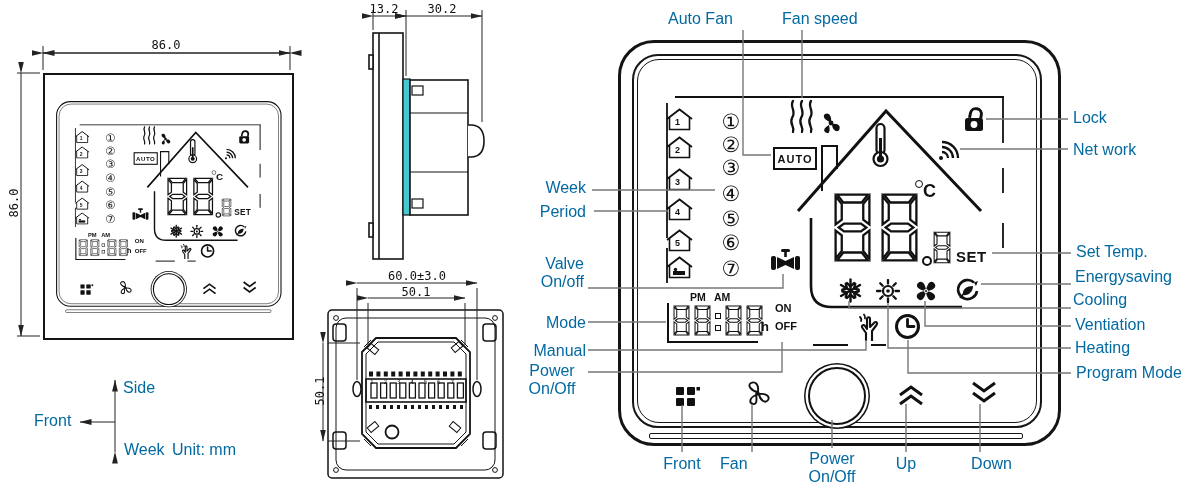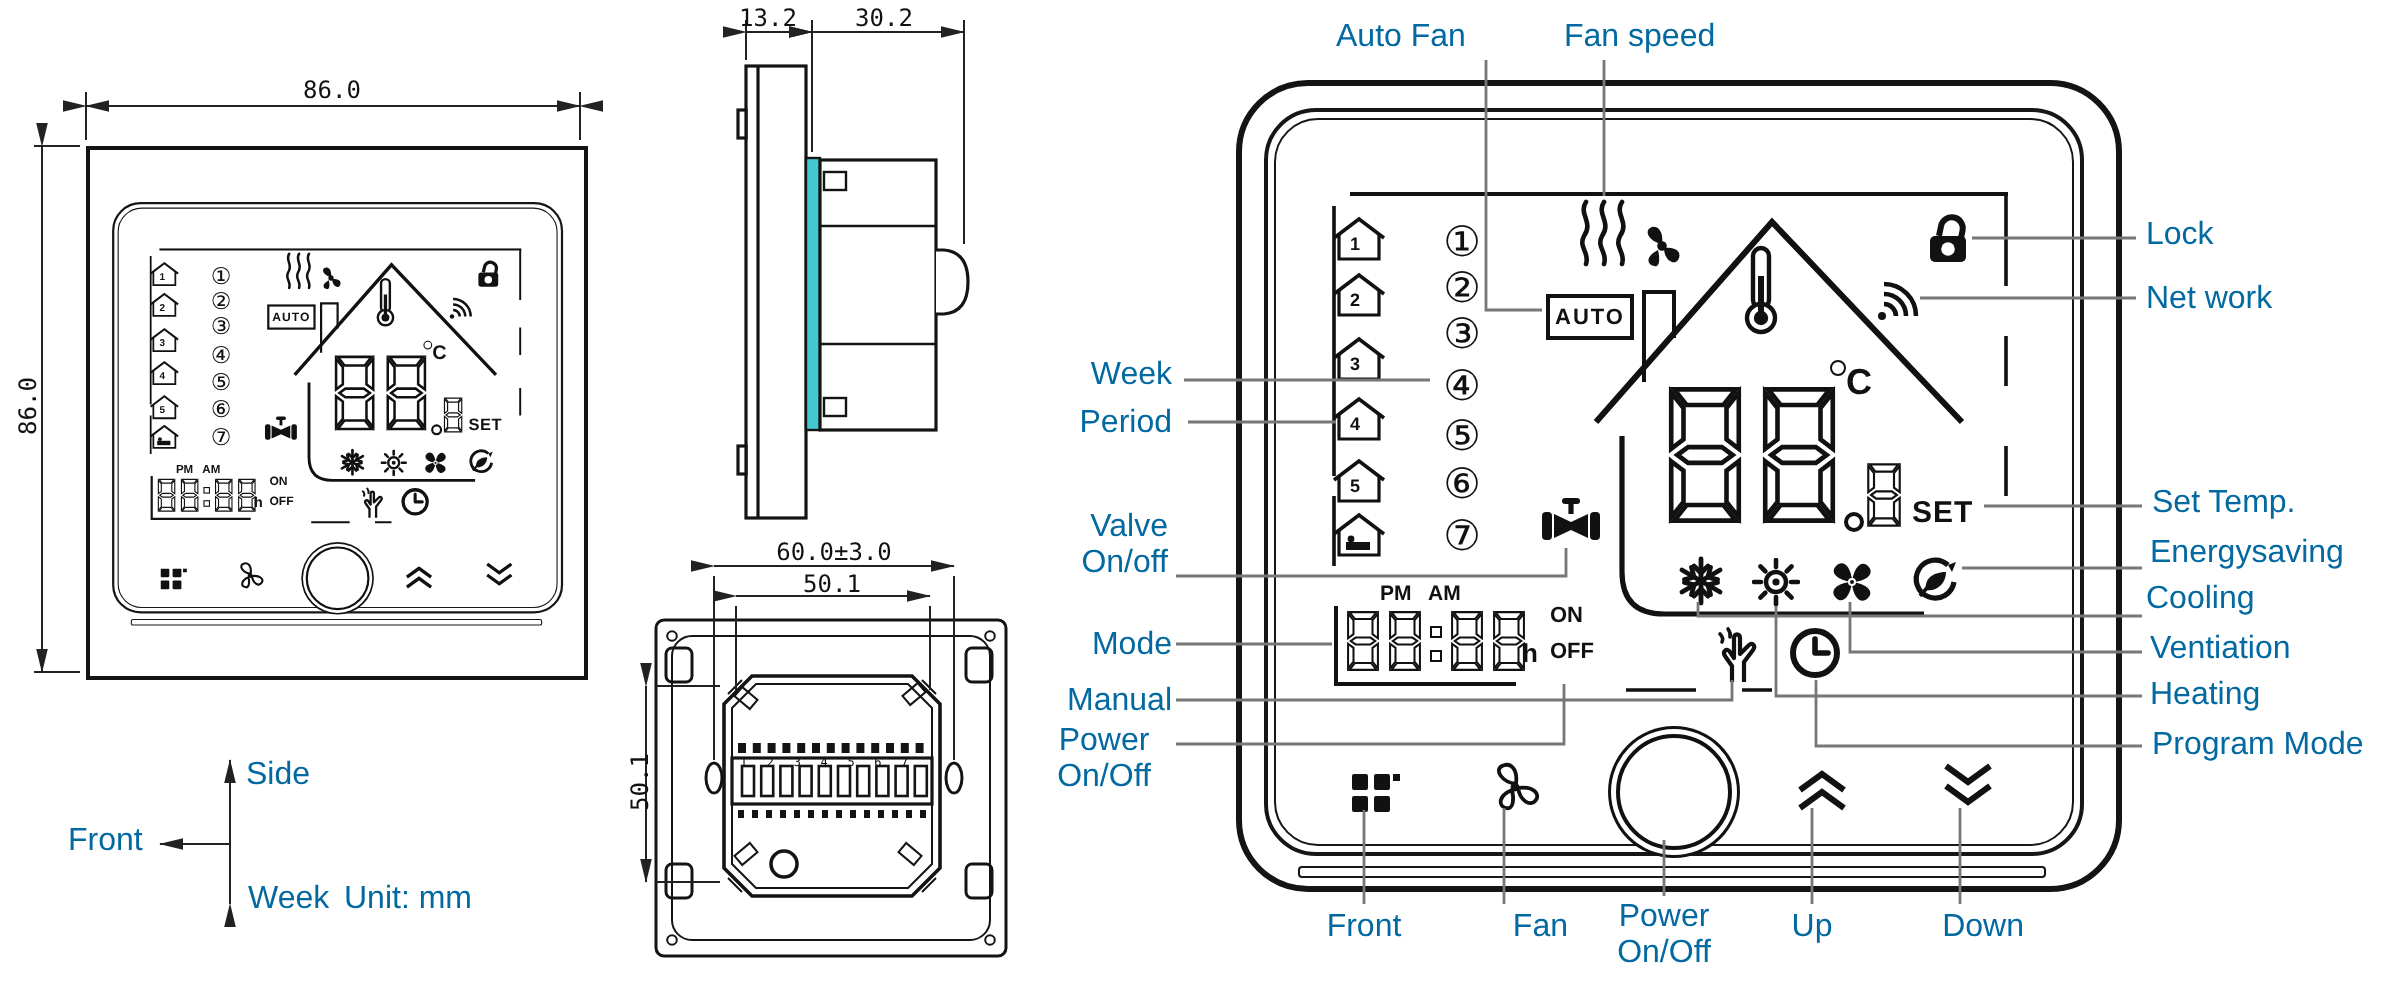--- a/index.html
+++ b/index.html
@@ -790,18 +790,18 @@
   <div class="co" style="left:1073px;top:109px">Lock</div>
   <div class="co" style="left:1073px;top:141px">Net work</div>
   <div class="co" style="left:1076px;top:243px">Set Temp.</div>
   <div class="co" style="left:1075px;top:268px">Energysaving</div>
   <div class="co" style="left:1073px;top:291px">Cooling</div>
   <div class="co" style="left:1075px;top:316px">Ventiation</div>
   <div class="co" style="left:1075px;top:339px">Heating</div>
   <div class="co" style="left:1076px;top:364px">Program Mode</div>
 
   <div class="co" style="left:650px;top:455px;width:64px;text-align:center">Front</div>
-  <div class="co" style="left:720px;top:455px;width:64px;text-align:right">Fan</div>
+  <div class="co" style="left:720px;top:455px;width:64px;text-align:left">Fan</div>
   <div class="co" style="left:800px;top:450px;width:64px;text-align:center">Power
 On/Off</div>
   <div class="co" style="left:874px;top:455px;width:64px;text-align:center">Up</div>
   <div class="co" style="left:948px;top:455px;width:64px;text-align:right">Down</div>
 </div>
 
 </body></html>

